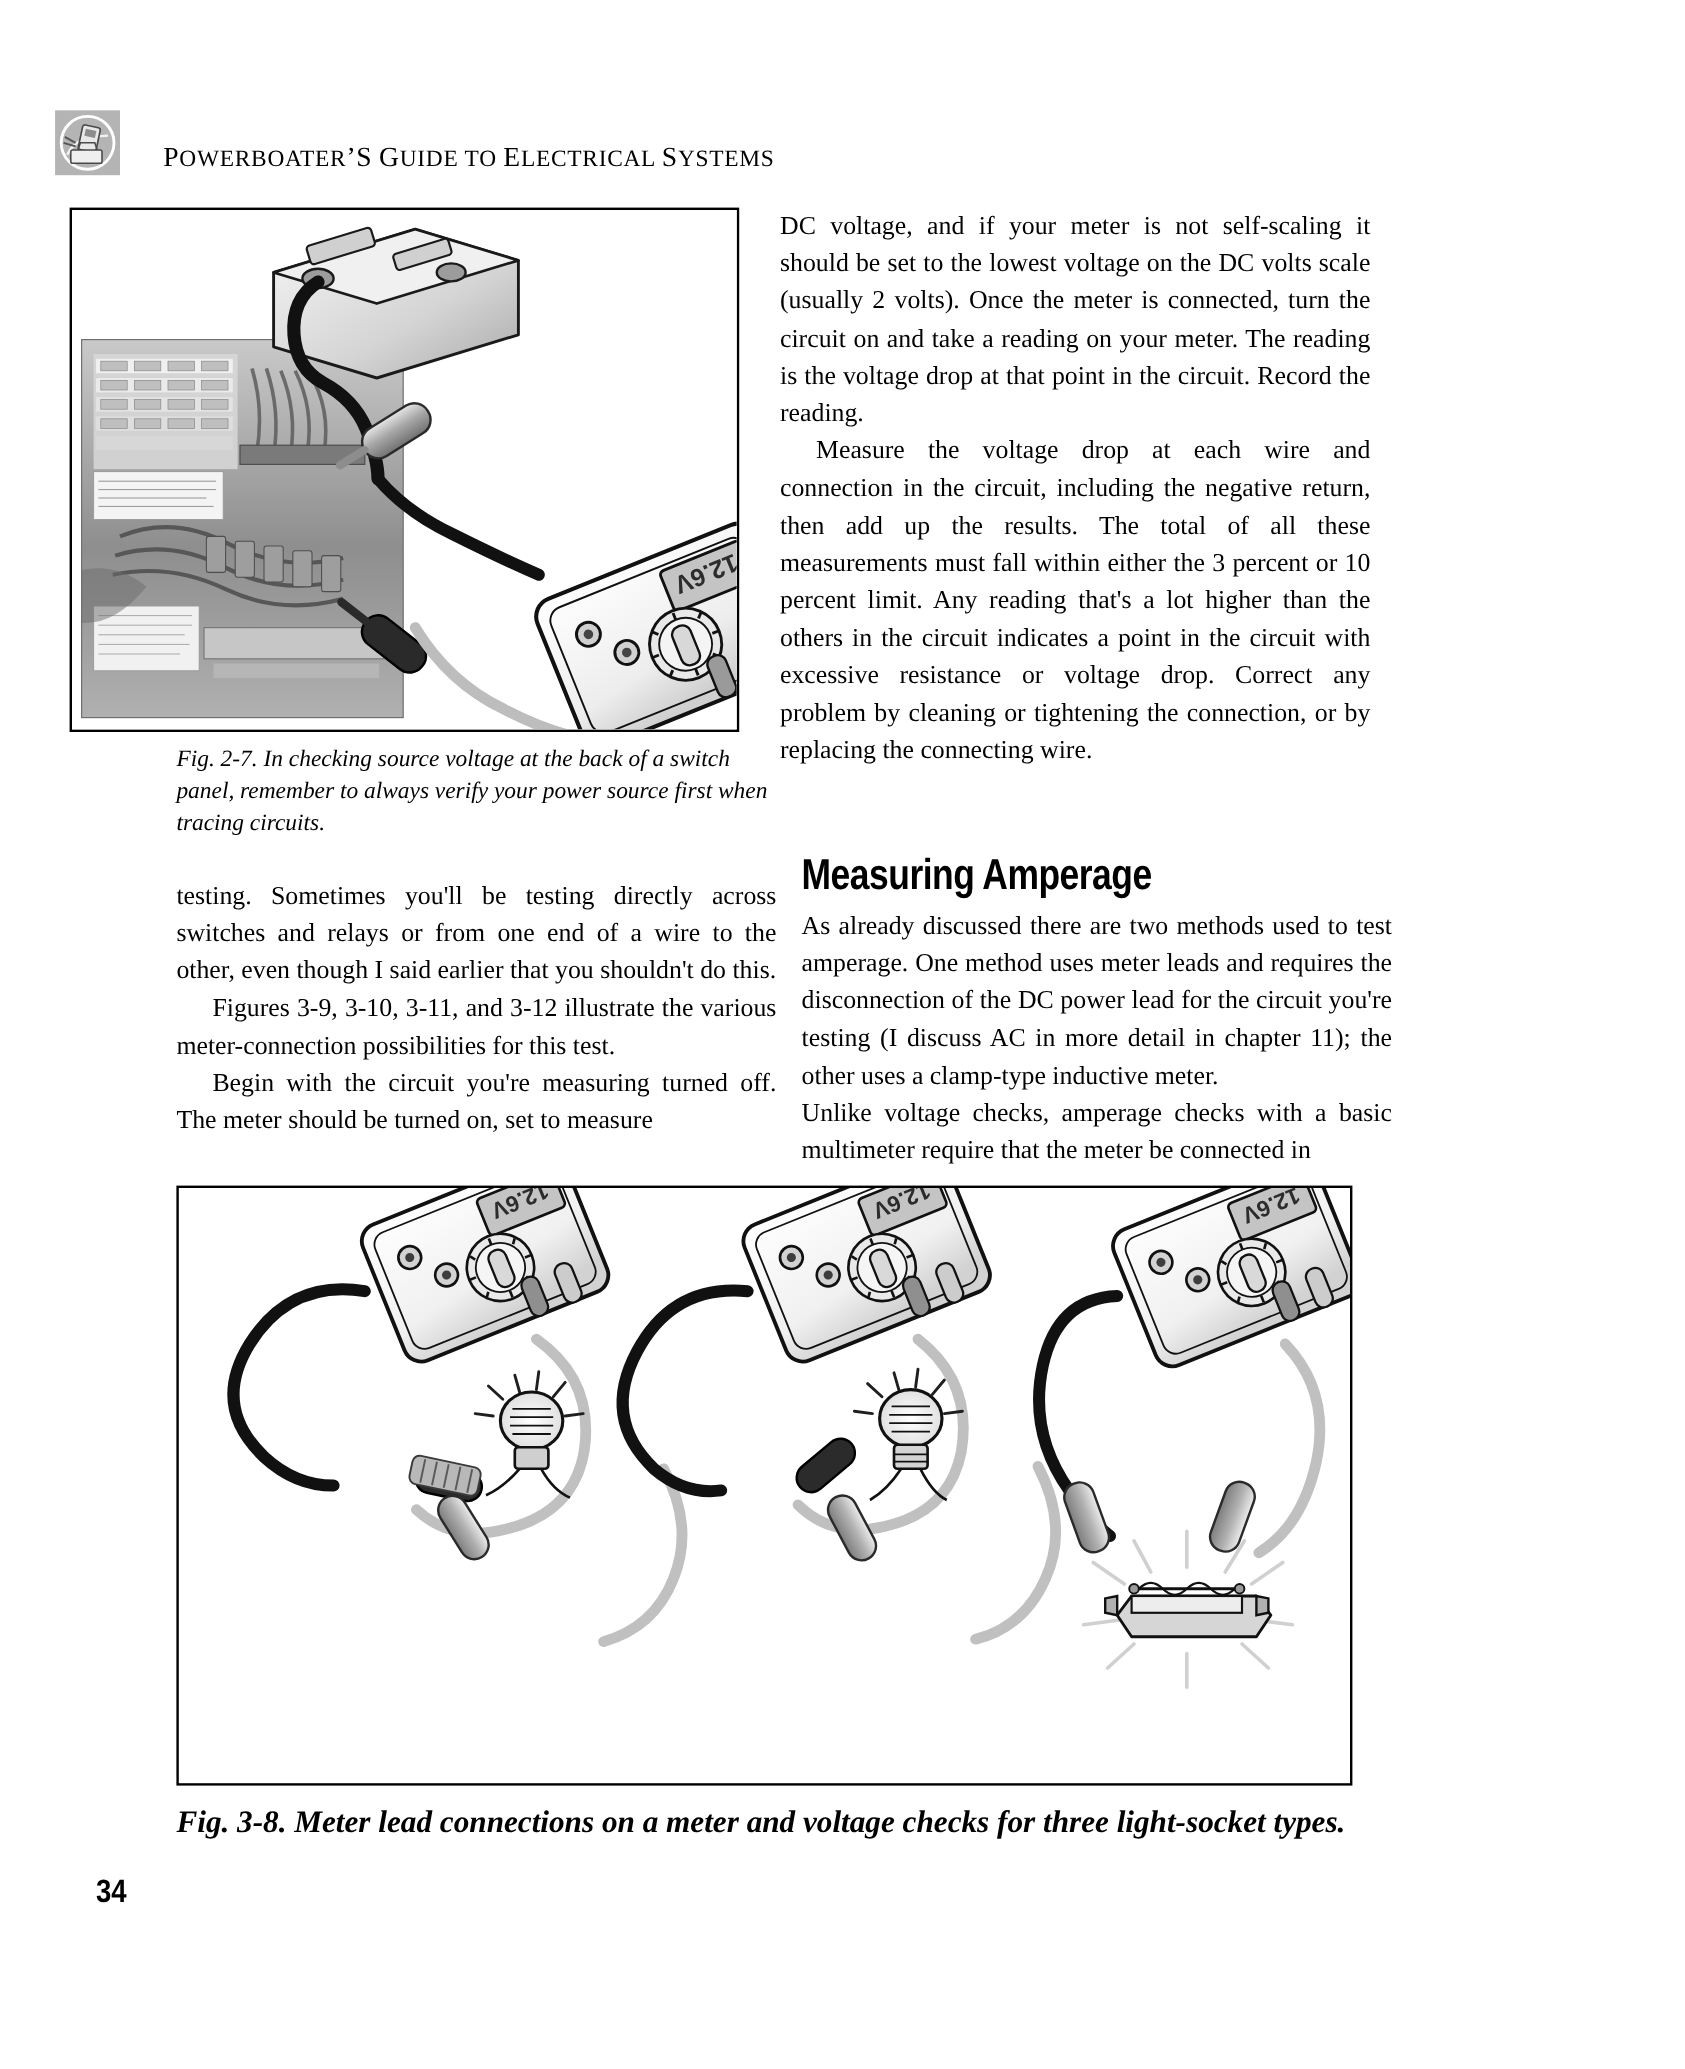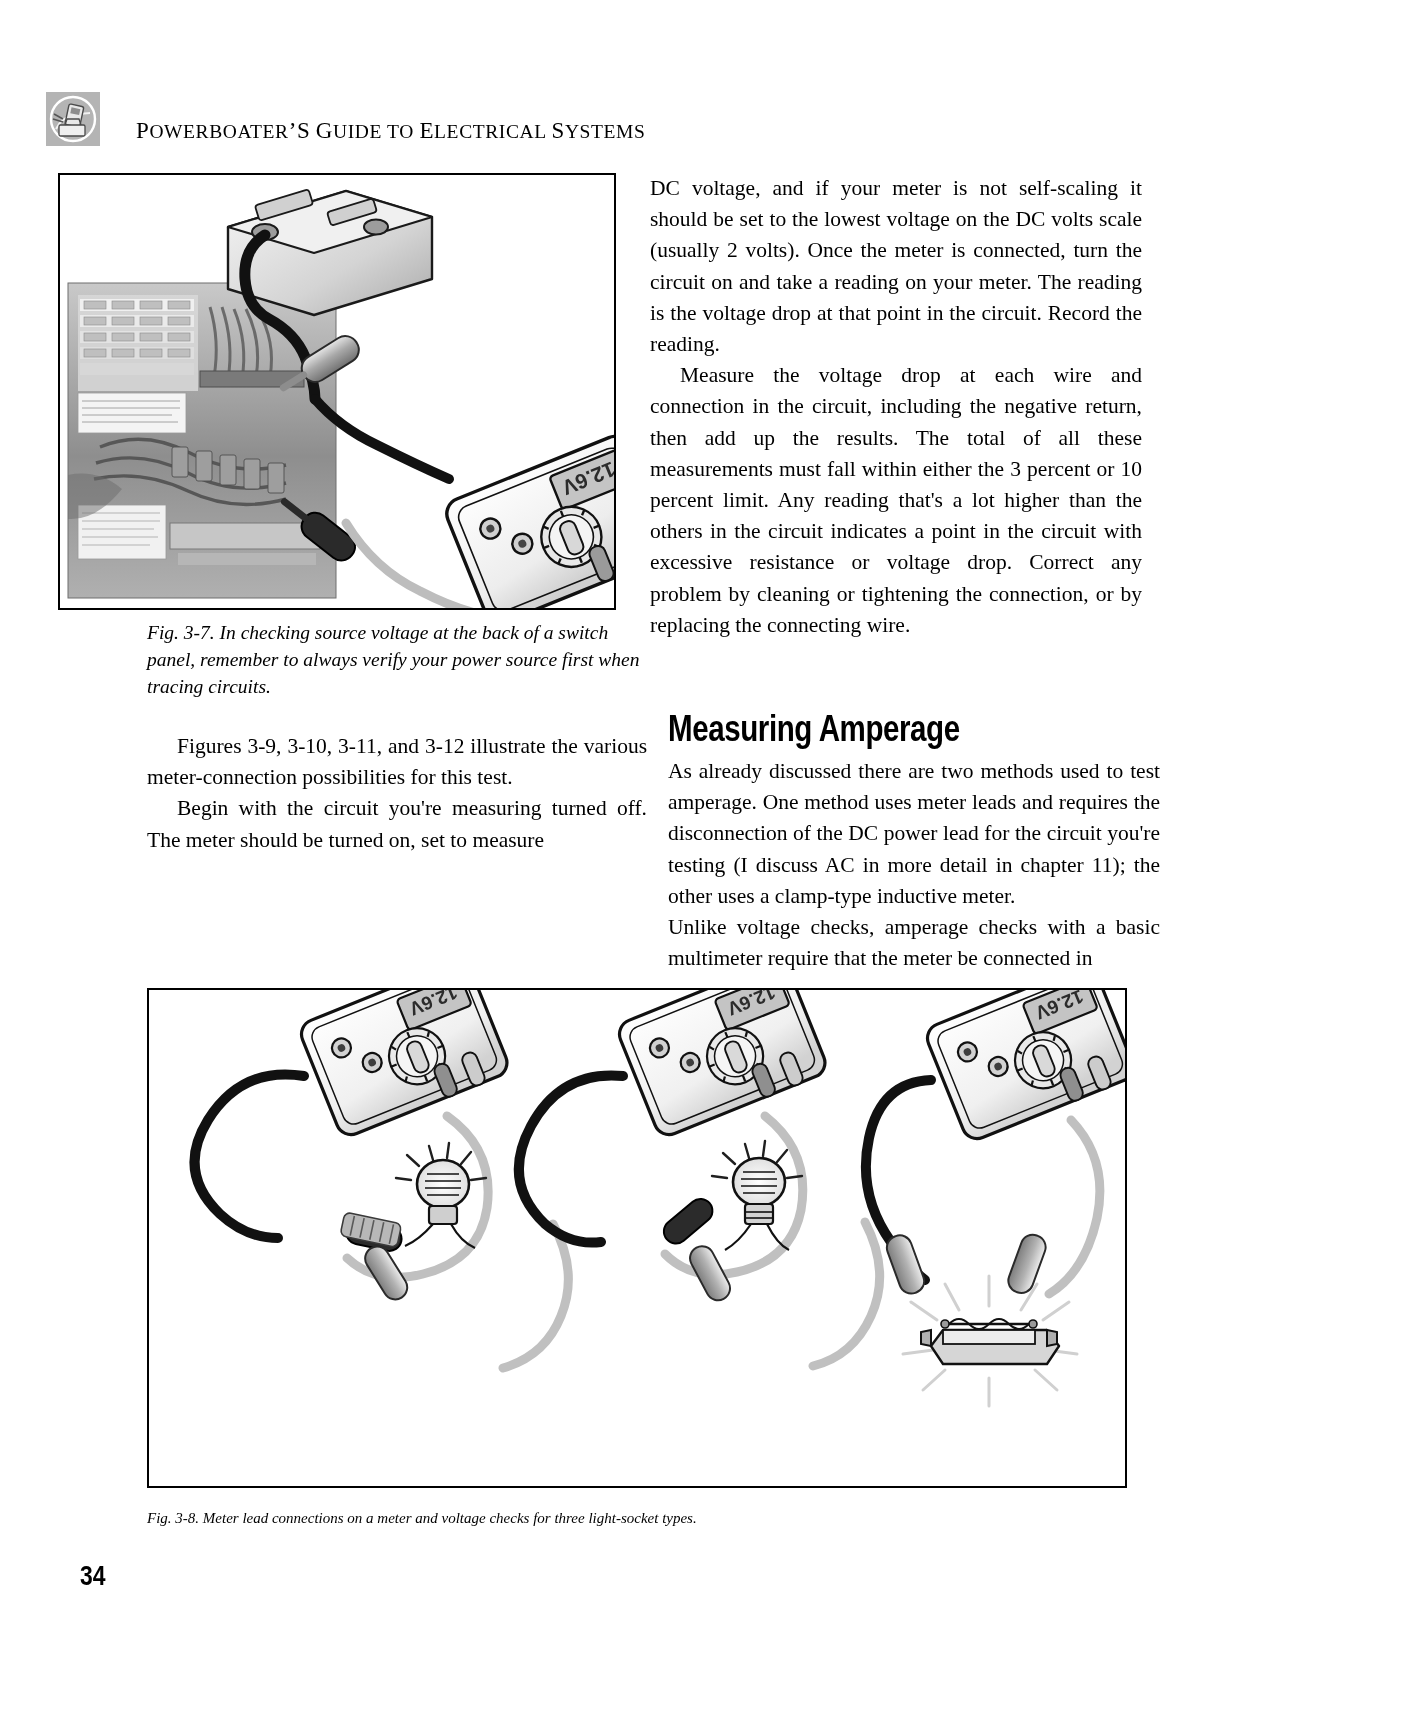--- a/index.html
+++ b/index.html
@@ -133,22 +133,23 @@
     overflow: hidden;
   }
   #fig38-frame svg { display:block; }
 
   #fig38-caption {
     position: absolute;
     left: 147px;
     top: 1505px;
     width: 980px;
     font-style: italic;
-    font-size: 15px;
+    font-size: 26px;
     line-height: 27px;
+    font-weight: bold;
   }
 
   
   #page-number {
     position: absolute;
     left: 80px;
     top: 1561px;
     font-family: "Liberation Sans", sans-serif;
     font-weight: bold;
     font-size: 27px;
@@ -332,34 +333,35 @@
       <circle cx="36" cy="40" r="4" fill="#444"></circle>
       <circle cx="60" cy="66" r="10" fill="#d0d0d0" stroke="#111" stroke-width="2.4"></circle>
       <circle cx="60" cy="66" r="4" fill="#444"></circle>
 
       <rect x="118" y="96" width="16" height="36" rx="7" fill="#9a9a9a" stroke="#111" stroke-width="2"></rect>
       <rect x="150" y="96" width="16" height="36" rx="7" fill="#c8c8c8" stroke="#111" stroke-width="2"></rect>
     </g>
   </svg>
 </div>
 
-<div id="fig37-caption">Fig. 3-7. In checking source voltage at the back of a switch panel, remember to always verify your power source first when tracing circuits.</div>
+<div id="fig37-caption">Fig. 2-7. In checking source voltage at the back of a switch panel, remember to always verify your power source first when tracing circuits.</div>
 
 <div class="col-text" id="right-col-top">
   <p>DC voltage, and if your meter is not self-scaling it should be set to the lowest voltage on the DC volts scale (usually 2 volts). Once the meter is connected, turn the circuit on and take a reading on your meter. The reading is the voltage drop at that point in the circuit. Record the reading.</p>
   <p class="indent">Measure the voltage drop at each wire and connection in the circuit, including the negative return, then add up the results. The total of all these measurements must fall within either the 3 percent or 10 percent limit. Any reading that's a lot higher than the others in the circuit indicates a point in the circuit with excessive resistance or voltage drop. Correct any problem by cleaning or tightening the connection, or by replacing the connecting wire.</p>
 </div>
 
 <div class="col-text" id="right-col-bottom">
   <h2 class="section-head">Measuring Amperage</h2>
   <p>As already discussed there are two methods used to test amperage. One method uses meter leads and requires the disconnection of the DC power lead for the circuit you're testing (I discuss AC in more detail in chapter 11); the other uses a clamp-type inductive meter.</p>
   <p>Unlike voltage checks, amperage checks with a basic multimeter require that the meter be connected in</p>
 </div>
 
 <div class="col-text" id="left-col-body">
+  <p>testing. Sometimes you'll be testing directly across switches and relays or from one end of a wire to the other, even though I said earlier that you shouldn't do this.</p>
   <p class="indent">Figures 3-9, 3-10, 3-11, and 3-12 illustrate the various meter-connection possibilities for this test.</p>
   <p class="indent">Begin with the circuit you're measuring turned off. The meter should be turned on, set to measure</p>
 </div>
 
 <div id="fig38-frame">
   <svg width="976" height="496" viewBox="0 0 976 496" aria-hidden="true">
     <defs>
       <linearGradient id="m2" x1="0" y1="0" x2="0.3" y2="1">
         <stop offset="0%" stop-color="#ffffff"></stop>
         <stop offset="70%" stop-color="#f0f0f0"></stop>

